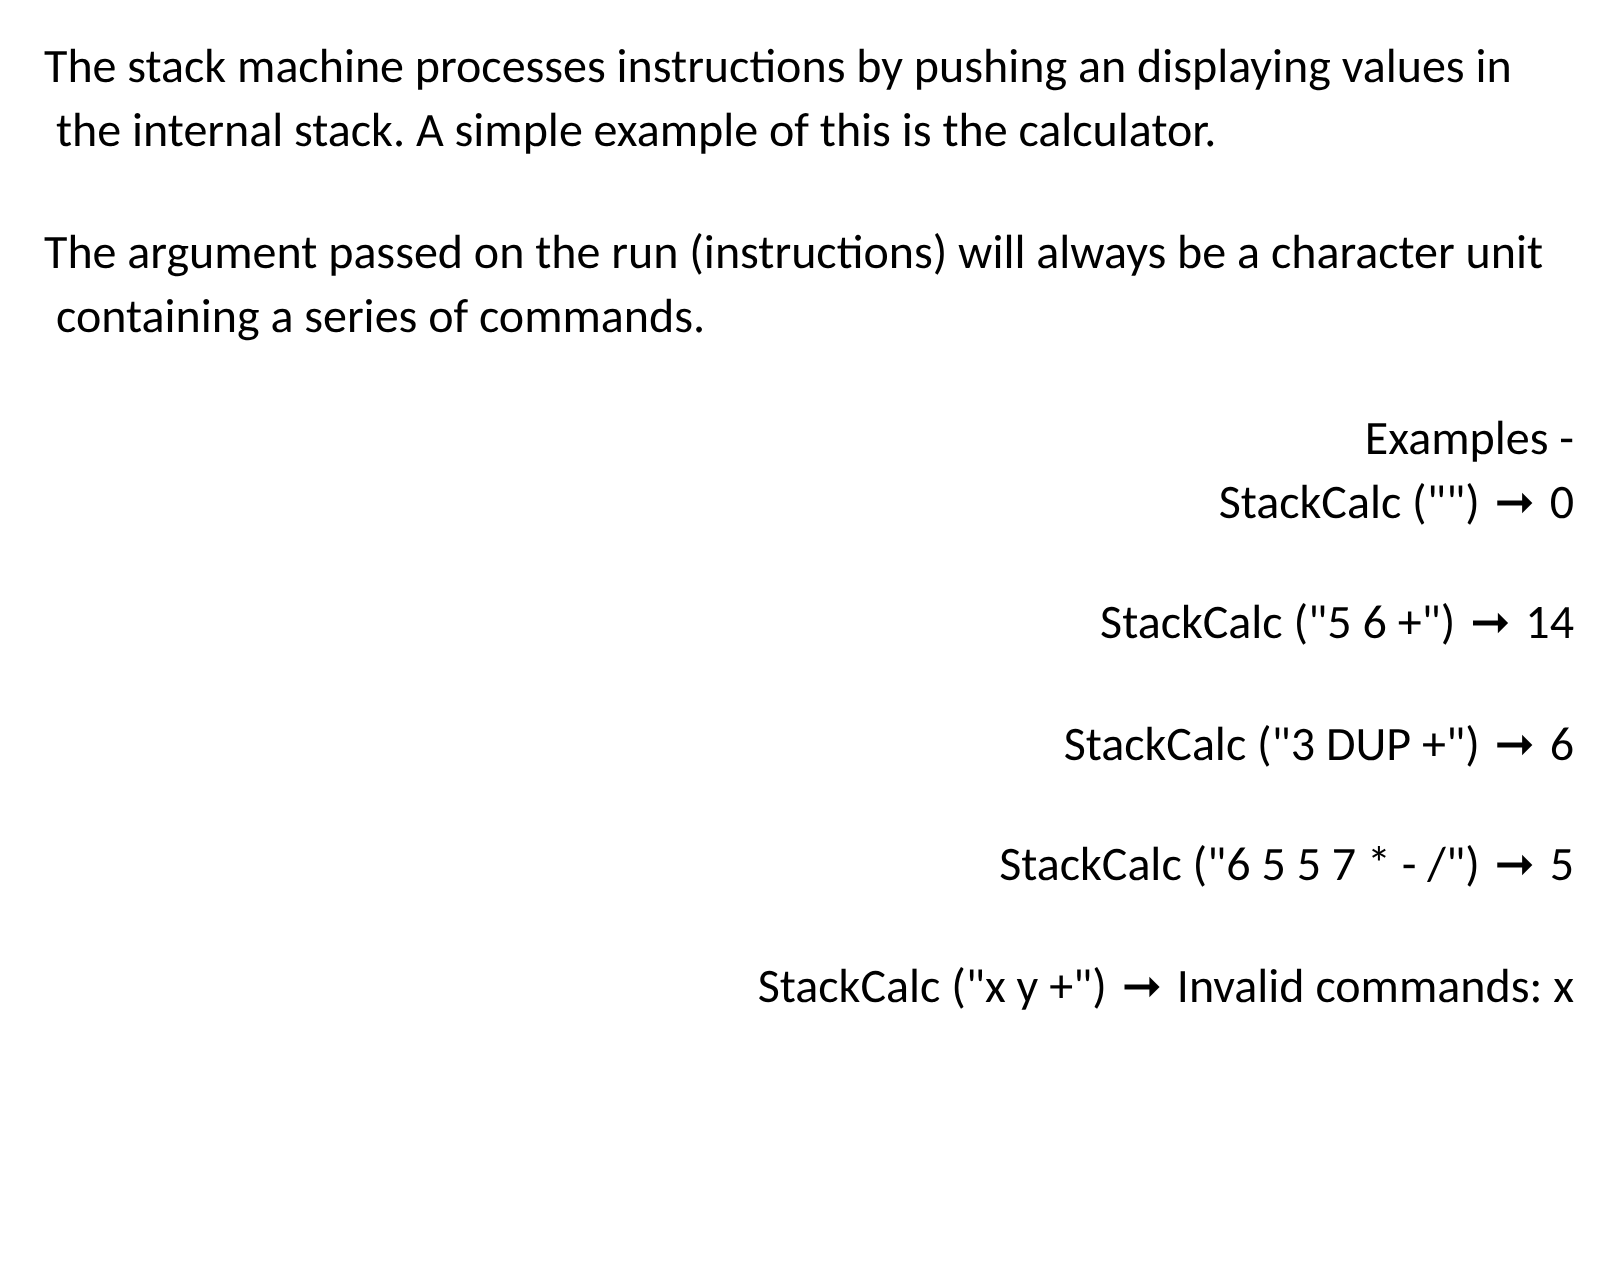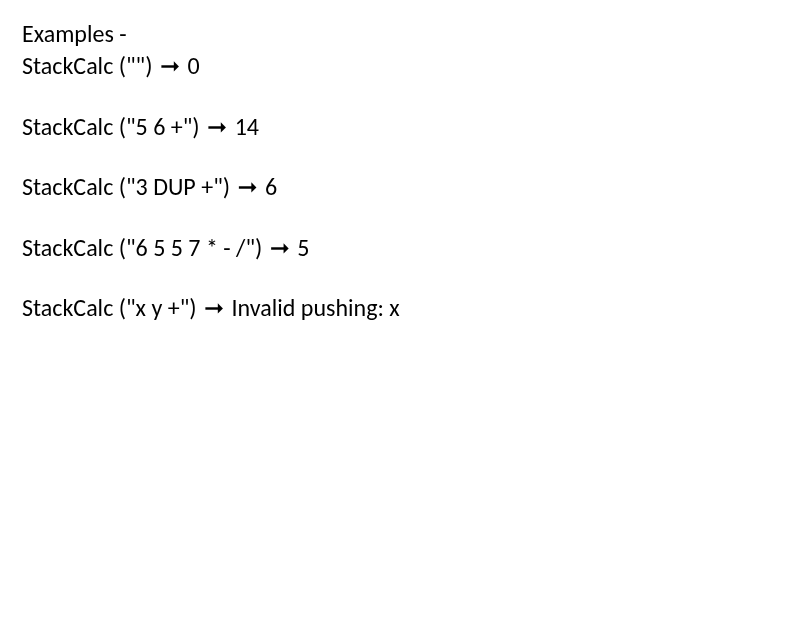--- a/index.html
+++ b/index.html
@@ -19,41 +19,44 @@
   }
   .para {
     margin: 0 0 28px 0;
   }
   .hanging {
     text-indent: -6px;
     padding-left: 6px;
   }
   .line {
     display: block;
+    text-align: right;
   }
   .examples .line {
     margin: 0;
   }
   .examples .block {
     margin-bottom: 28px;
   }
   .examples .block:last-child {
     margin-bottom: 0;
   }
   .arrow {
     display: inline-block;
     padding: 0 2px;
   }
 </style>
 </head>
 <body>
 
 <div class="page">
 
+  <p class="para hanging">The stack machine processes instructions by pushing an displaying values in the internal stack. A simple example of this is the calculator.</p>
 
+  <p class="para hanging">The argument passed on the run (instructions) will always be a character unit containing a series of commands.</p>
 
   <div class="examples">
 
     <div class="block">
       <span class="line">Examples -</span>
       <span class="line">
         <span>StackCalc ("")</span>
         <span class="arrow">➞</span>
         <span>0</span>
       </span>
@@ -80,18 +83,18 @@
         <span>StackCalc ("6 5 5 7 * - /")</span>
         <span class="arrow">➞</span>
         <span>5</span>
       </span>
     </div>
 
     <div class="block">
       <span class="line">
         <span>StackCalc ("x y +")</span>
         <span class="arrow">➞</span>
-        <span>Invalid pushing: x</span>
+        <span>Invalid commands: x</span>
       </span>
     </div>
 
   </div>
 </div>
 
 </body></html>

